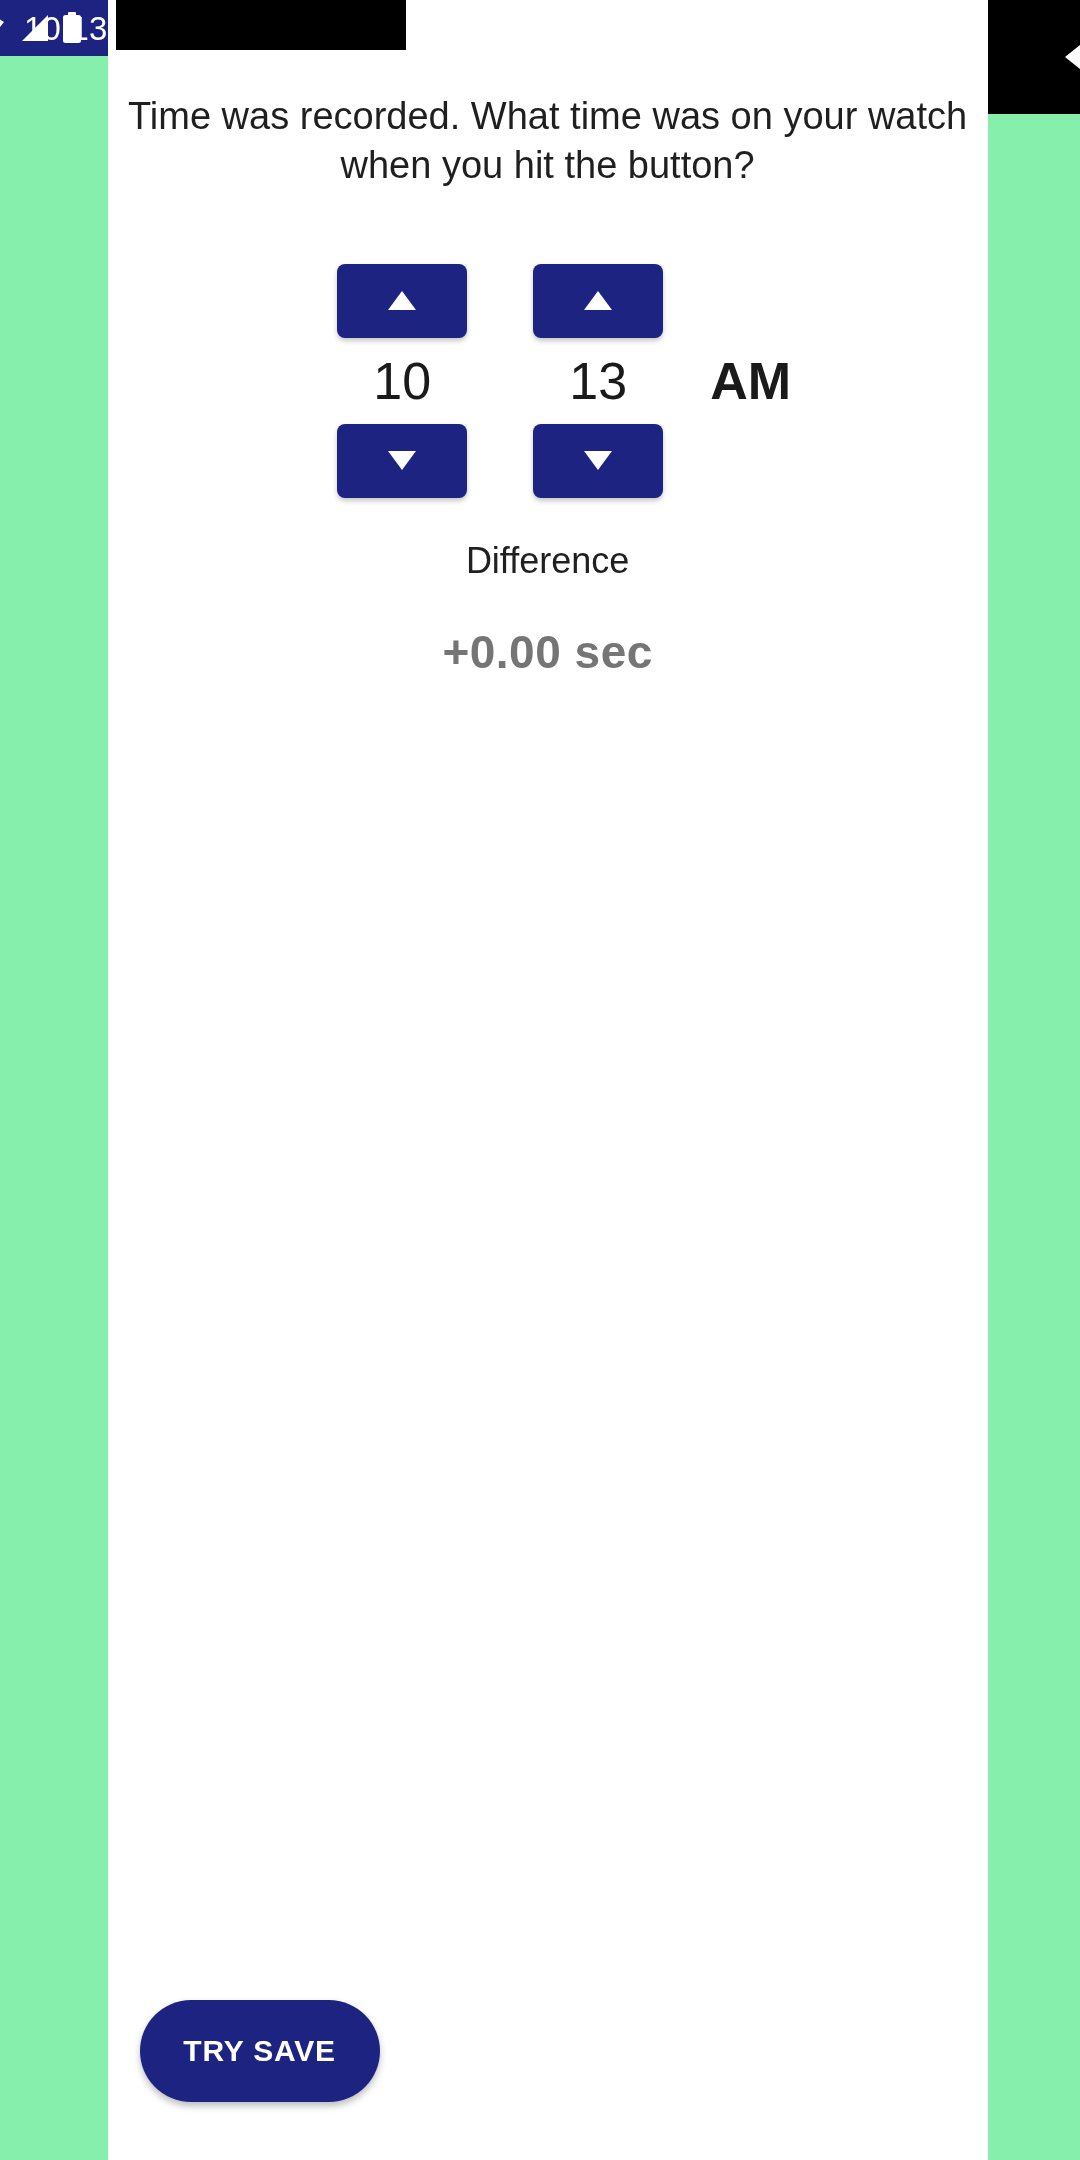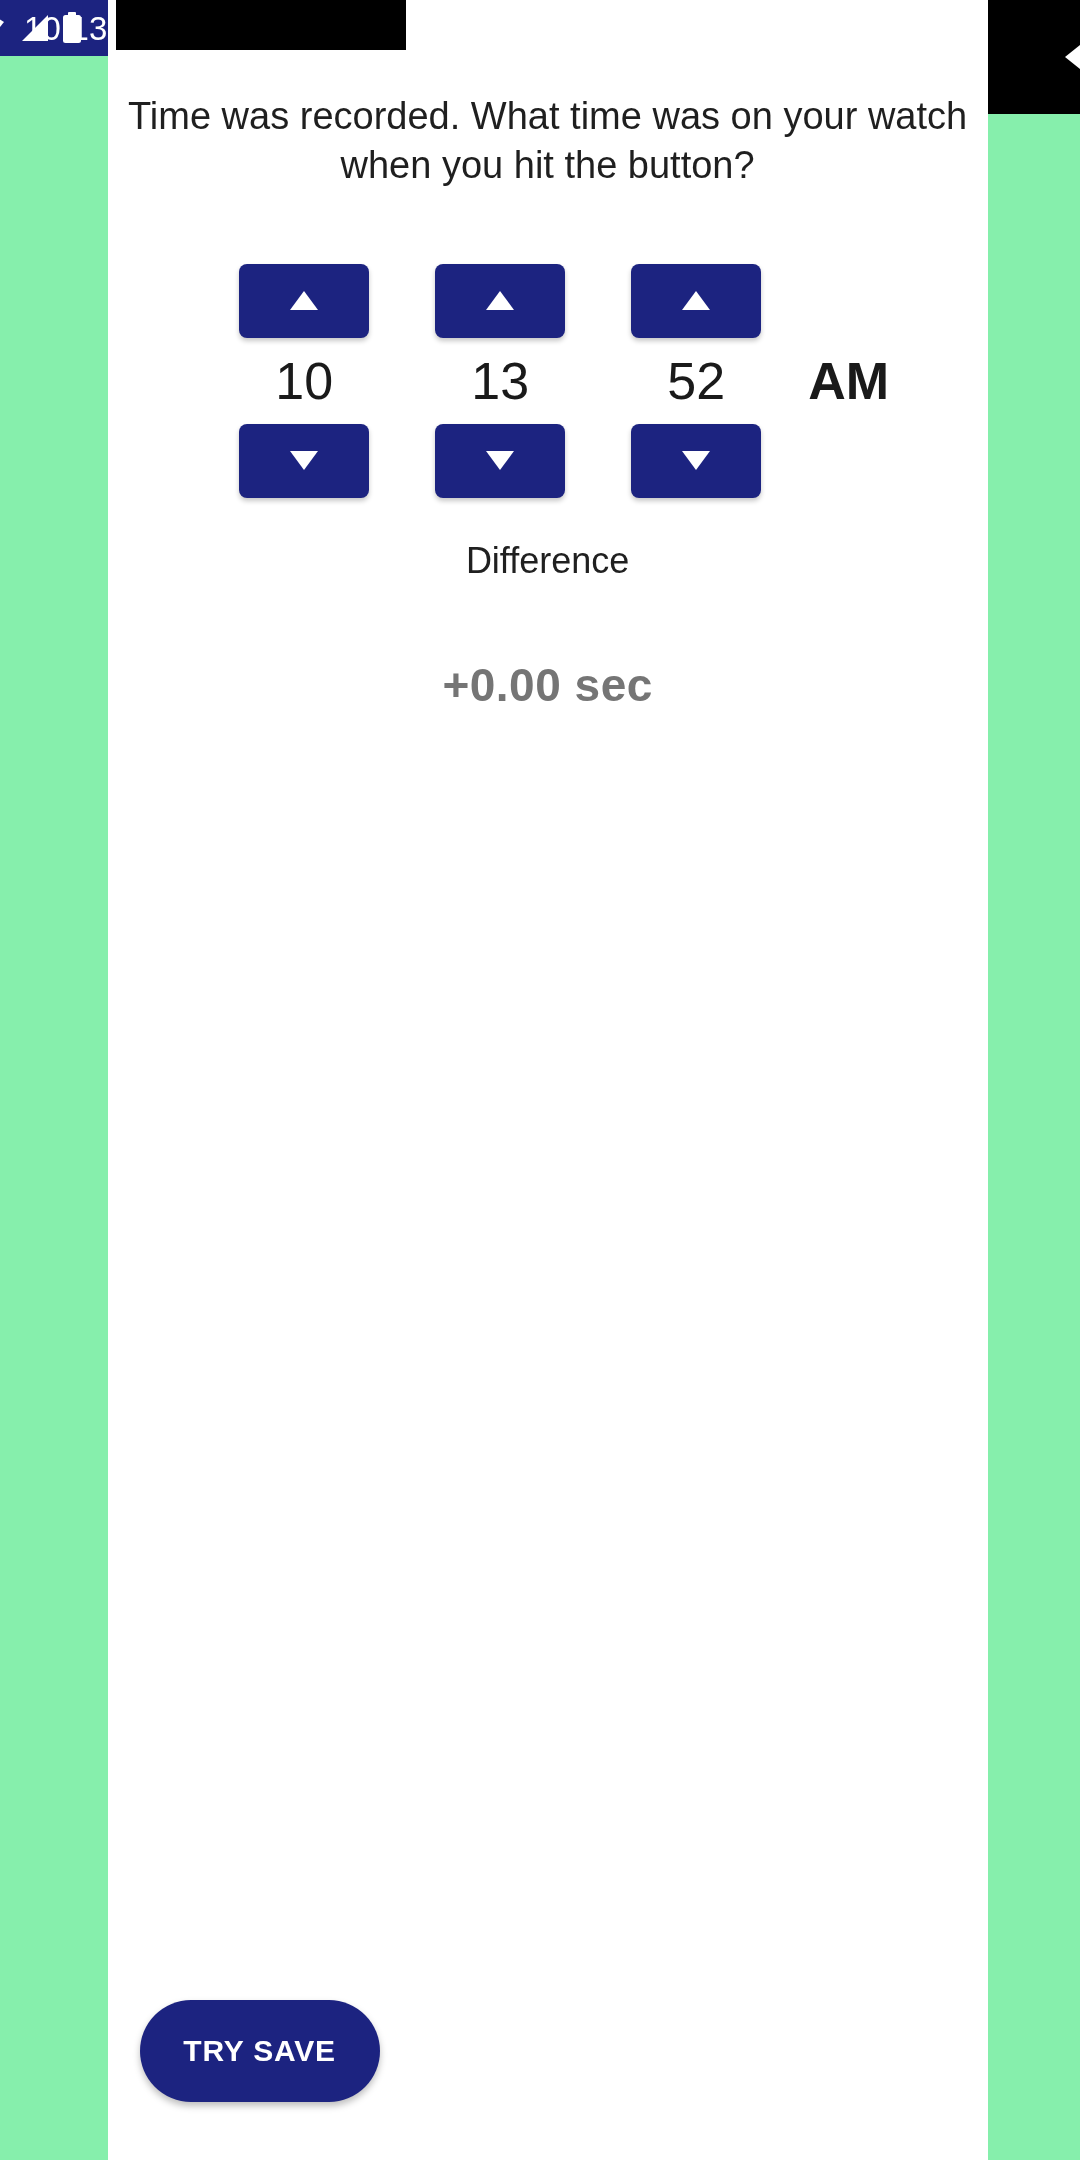--- a/index.html
+++ b/index.html
@@ -161,21 +161,21 @@
     margin-left: 14px;
   }
 
   
   .diff-label {
     margin-top: 42px;
     font-size: 36px;
     color: #202020;
   }
   .diff-value {
-    margin-top: 76px;
+    margin-top: 43px;
     font-size: 46px;
     font-weight: bold;
     color: #757575;
     letter-spacing: 0.5px;
   }
 
   
   .actions {
     position: absolute;
     left: 0;
@@ -284,29 +284,20 @@
       <div class="stepper-col">
         <button class="step-btn">
           <span class="tri-up"></span>
         </button>
         <div class="step-value">13</div>
         <button class="step-btn">
           <span class="tri-down"></span>
         </button>
       </div>
 
-      <div class="stepper-col">
-        <button class="step-btn">
-          <span class="tri-up"></span>
-        </button>
-        <div class="step-value">52</div>
-        <button class="step-btn">
-          <span class="tri-down"></span>
-        </button>
-      </div>
 
       <div class="meridiem">AM</div>
     </div>
 
     <div class="diff-label">Difference</div>
     <div class="diff-value">+0.00 sec</div>
 
     <div class="actions">
       <button class="pill pill-try">TRY SAVE</button>
     </div>

